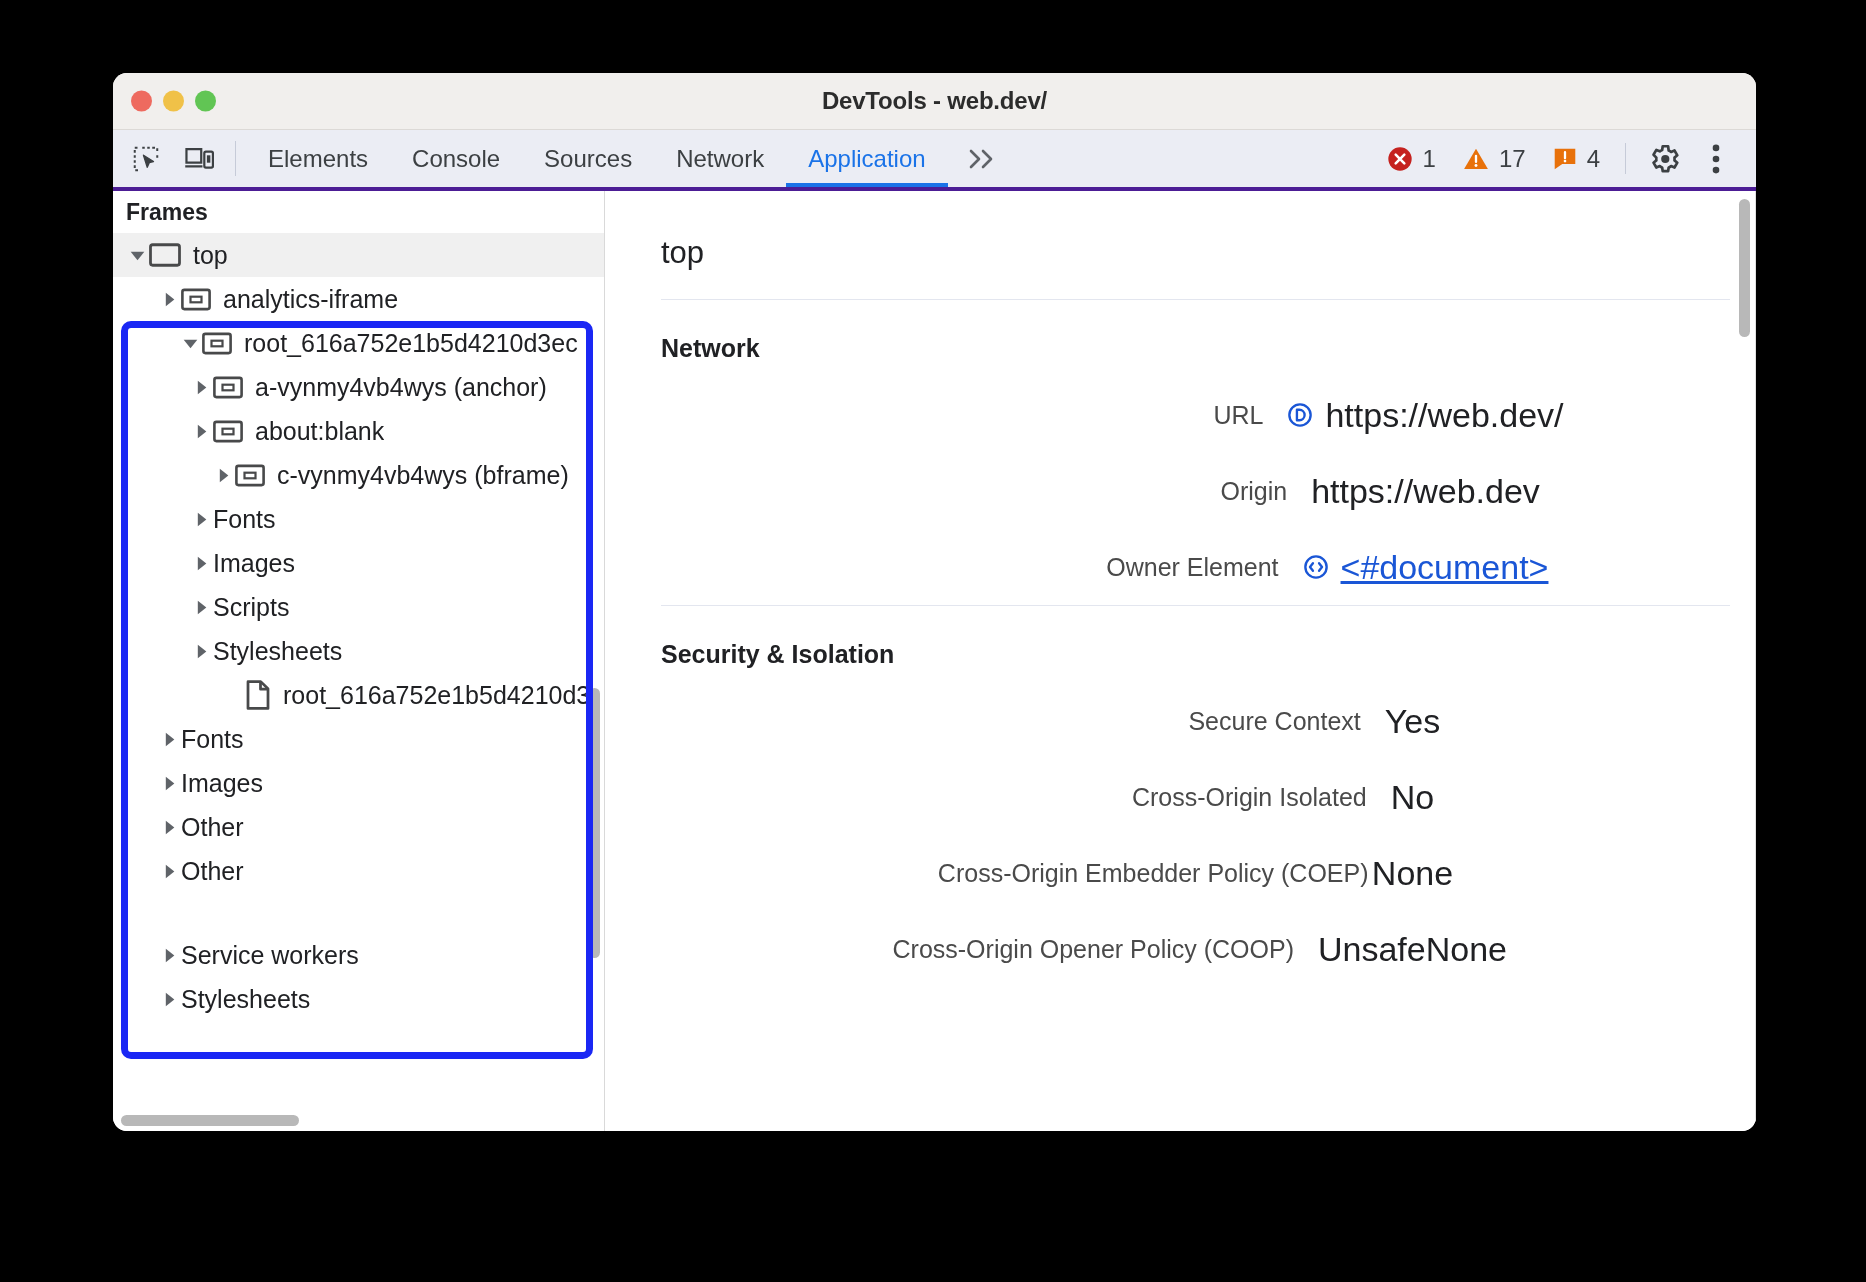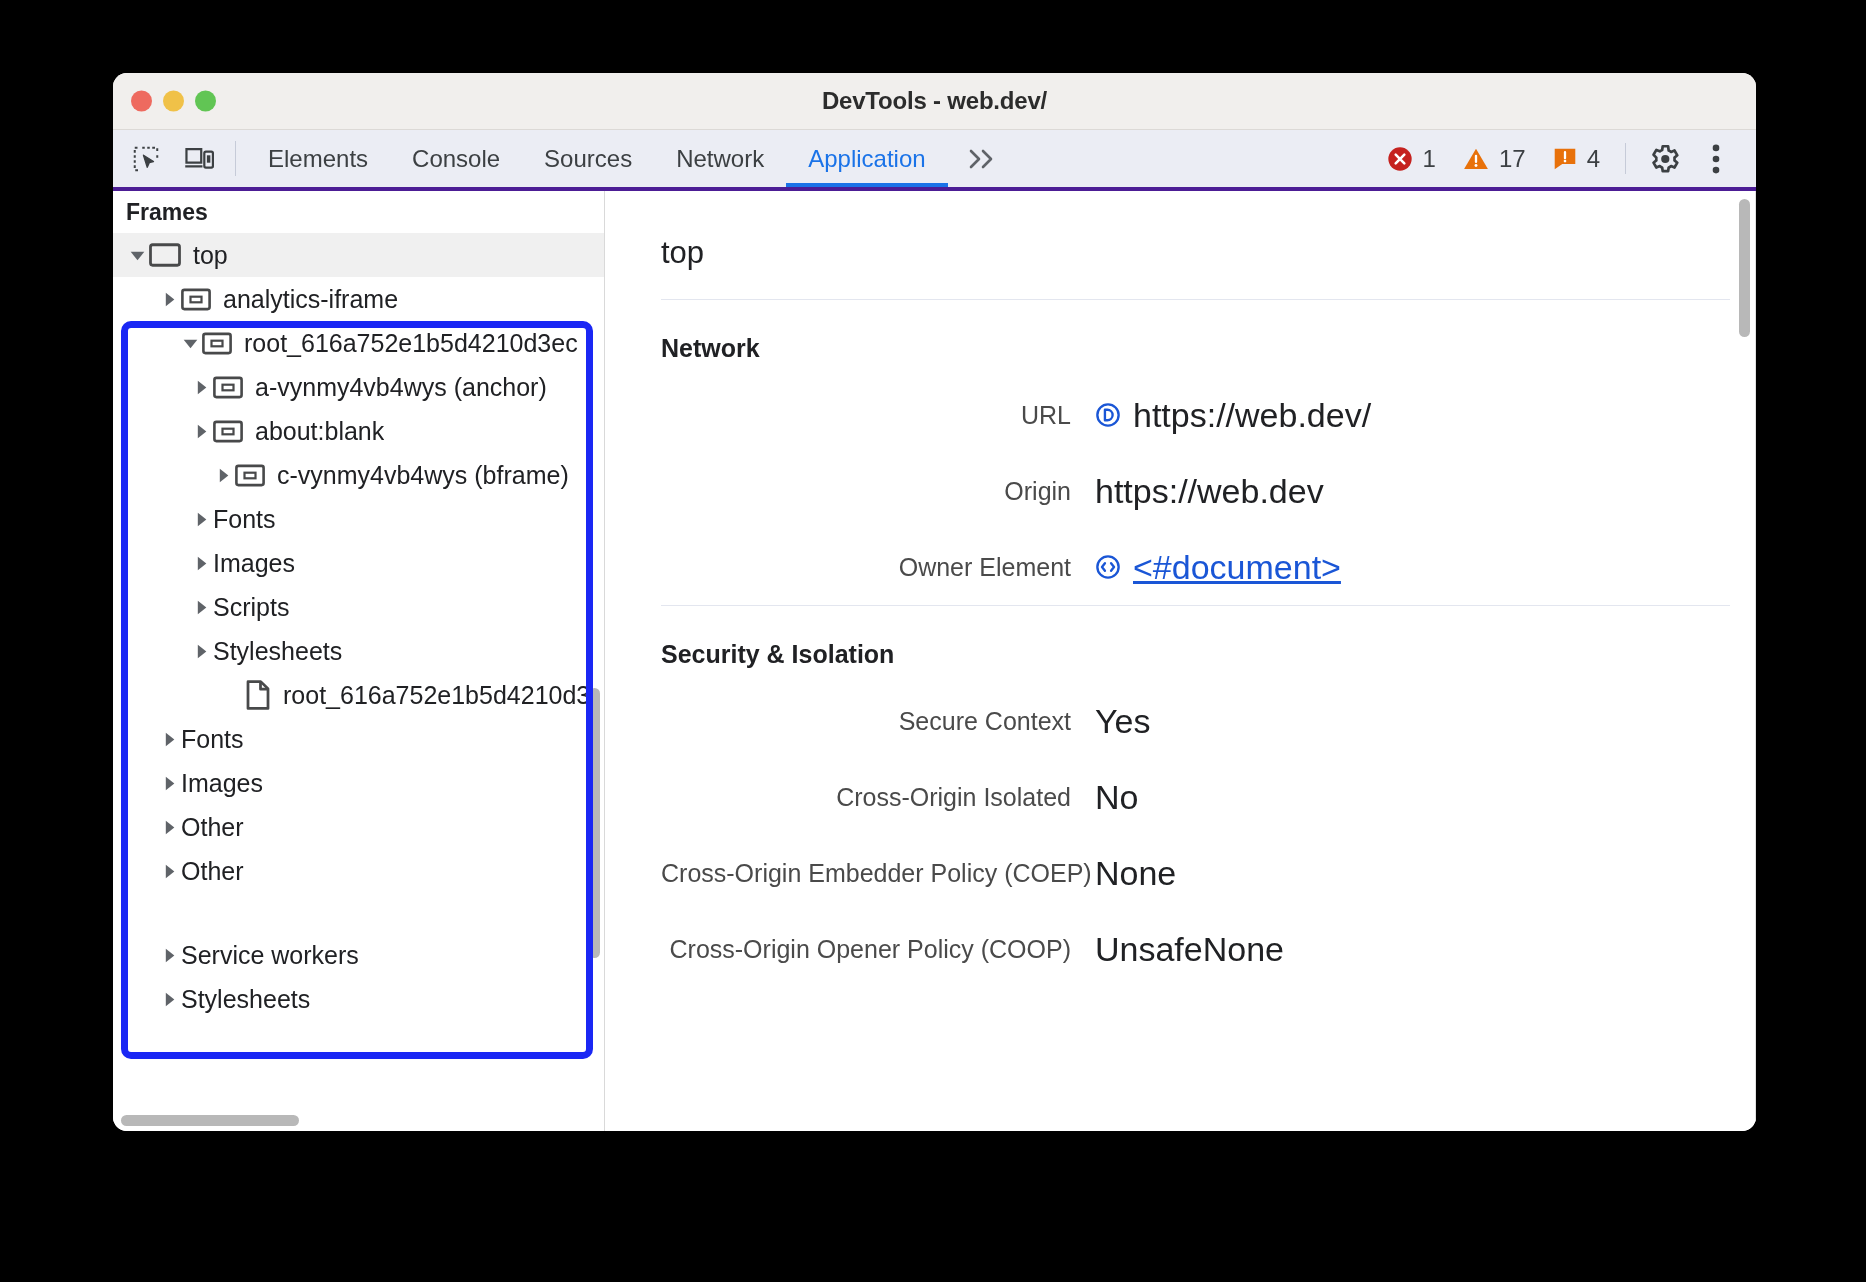--- a/index.html
+++ b/index.html
@@ -292,20 +292,21 @@
   .section-title {
     font-size: 25px;
     font-weight: bold;
     color: #202124;
     margin-bottom: 14px;
   }
   .field {
     display: flex;
     align-items: center;
     min-height: 76px;
+    justify-content: center;
   }
   .field-label {
     width: 434px;
     flex: 0 0 auto;
     text-align: right;
     padding-right: 24px;
     font-size: 25px;
     color: #4a4a4a;
     box-sizing: border-box;
     white-space: nowrap;

